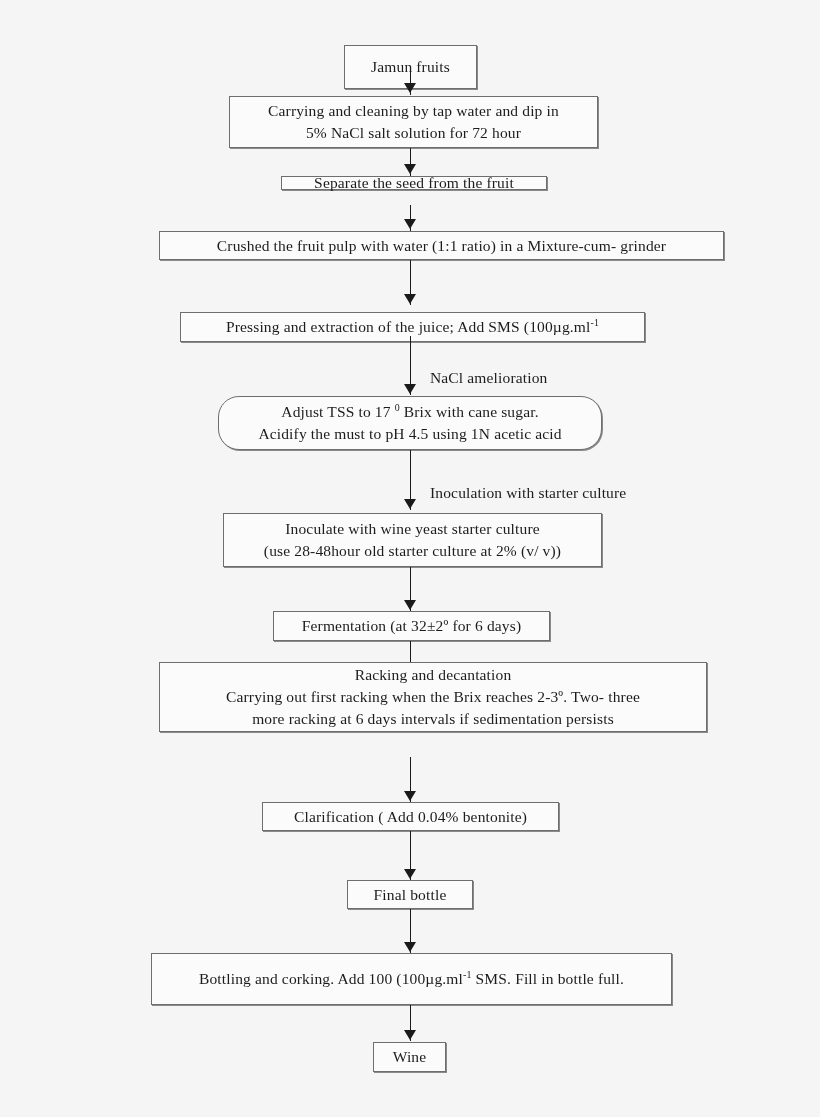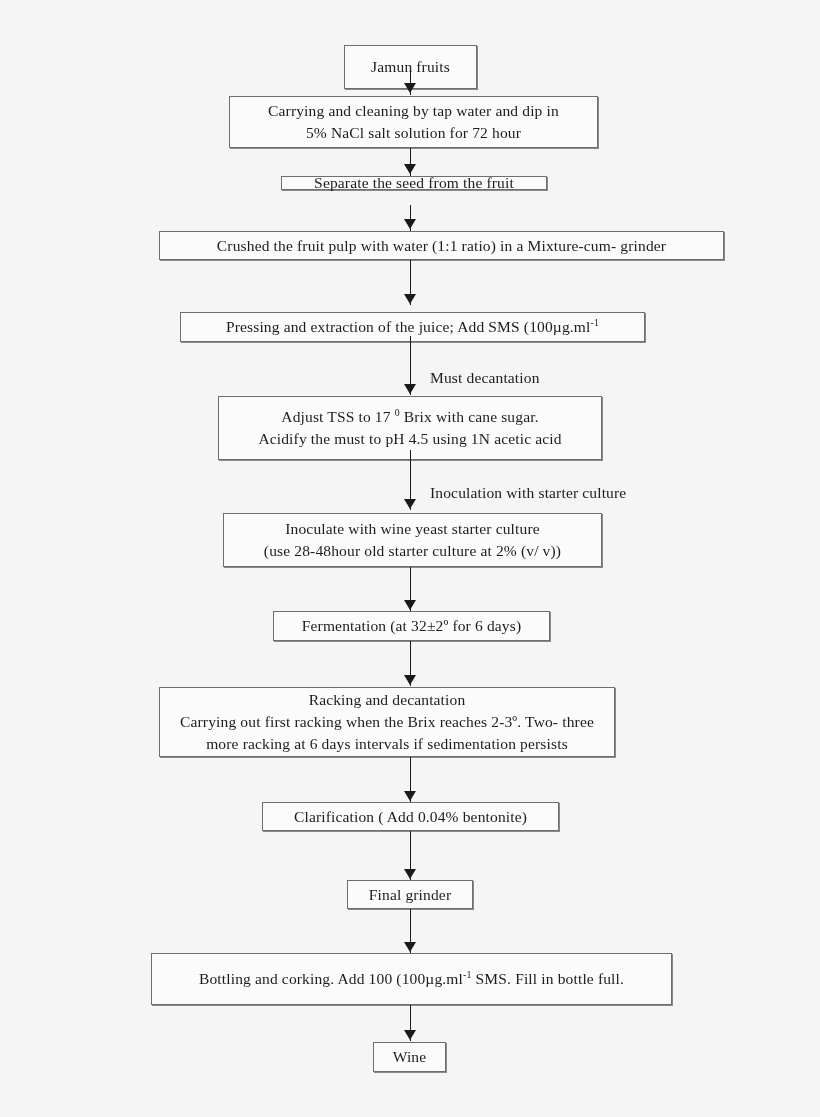--- a/index.html
+++ b/index.html
@@ -97,50 +97,50 @@
   <div class="node" style="left:127px; top:231px; width:565px; height:29px;margin-left:32px;"><span><span class="line">Crushed the fruit pulp with water (1:1 ratio) in a Mixture-cum- grinder</span></span></div>
 
   <div class="conn" style="left:410px; top:260px; height:45px;"></div>
   <div class="arrowhead" style="left:404px; top:294px;"></div>
 
   <div class="node" style="left:180px; top:312px; width:465px; height:30px;"><span><span class="line">Pressing and extraction of the juice; Add SMS (100µg.ml<sup class="sup">-1</sup></span></span></div>
 
   <div class="conn" style="left:410px; top:336px; height:59px;"></div>
   <div class="arrowhead" style="left:404px; top:384px;"></div>
 
-  <div class="edge-label" style="left:430px; top:369px;">Must decantation</div>
+  <div class="edge-label" style="left:430px; top:369px;">NaCl amelioration</div>
 
-  <div class="node" style="left:218px; top:396px; width:384px; height:64px;"><span><span class="line">Adjust TSS to 17 <sup class="sup">0</sup> Brix with cane sugar.</span><span class="line">Acidify the must to pH 4.5 using 1N acetic acid</span></span></div>
+  <div class="node" style="left:218px; top:396px; width:384px; height:54px;border-radius:21px;"><span><span class="line">Adjust TSS to 17 <sup class="sup">0</sup> Brix with cane sugar.</span><span class="line">Acidify the must to pH 4.5 using 1N acetic acid</span></span></div>
 
   <div class="conn" style="left:410px; top:450px; height:60px;"></div>
   <div class="arrowhead" style="left:404px; top:499px;"></div>
 
   <div class="edge-label" style="left:430px; top:484px;">Inoculation with starter culture</div>
 
   <div class="node" style="left:223px; top:513px; width:379px; height:54px;"><span><span class="line">Inoculate with wine yeast starter culture</span><span class="line">(use 28-48hour old starter culture at 2% (v/ v))</span></span></div>
 
   <div class="conn" style="left:410px; top:567px; height:44px;"></div>
   <div class="arrowhead" style="left:404px; top:600px;"></div>
 
   <div class="node" style="left:273px; top:611px; width:277px; height:30px;"><span><span class="line">Fermentation (at 32±2º for 6 days)</span></span></div>
 
   <div class="conn" style="left:410px; top:641px; height:45px;"></div>
   <div class="arrowhead" style="left:404px; top:675px;"></div>
 
-  <div class="node" style="left:159px; top:687px; width:456px; height:70px;"><span><span class="line">Racking and decantation</span><span class="line">Carrying out first racking when the Brix reaches 2-3º. Two- three</span><span class="line">more racking at 6 days intervals if sedimentation persists</span></span></div>
+  <div class="node" style="left:159px; top:662px; width:548px; height:70px;"><span><span class="line">Racking and decantation</span><span class="line">Carrying out first racking when the Brix reaches 2-3º. Two- three</span><span class="line">more racking at 6 days intervals if sedimentation persists</span></span></div>
 
   <div class="conn" style="left:410px; top:757px; height:45px;"></div>
   <div class="arrowhead" style="left:404px; top:791px;"></div>
 
   <div class="node" style="left:262px; top:802px; width:297px; height:29px;"><span><span class="line">Clarification ( Add 0.04% bentonite)</span></span></div>
 
   <div class="conn" style="left:410px; top:831px; height:49px;"></div>
   <div class="arrowhead" style="left:404px; top:869px;"></div>
 
-  <div class="node" style="left:347px; top:880px; width:126px; height:29px;"><span><span class="line">Final grinder</span></span></div>
+  <div class="node" style="left:347px; top:880px; width:126px; height:29px;"><span><span class="line">Final bottle</span></span></div>
 
   <div class="conn" style="left:410px; top:909px; height:44px;"></div>
   <div class="arrowhead" style="left:404px; top:942px;"></div>
 
   <div class="node" style="left:151px; top:953px; width:521px; height:52px;"><span><span class="line">Bottling and corking. Add 100 (100µg.ml<sup class="sup">-1</sup>  SMS. Fill in bottle full.</span></span></div>
 
   <div class="conn" style="left:410px; top:1005px; height:36px;"></div>
   <div class="arrowhead" style="left:404px; top:1030px;"></div>
 
   <div class="node" style="left:373px; top:1042px; width:73px; height:30px;"><span><span class="line">Wine</span></span></div>

